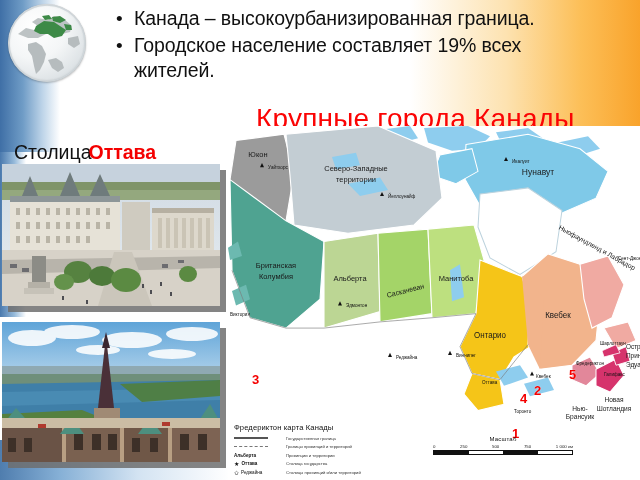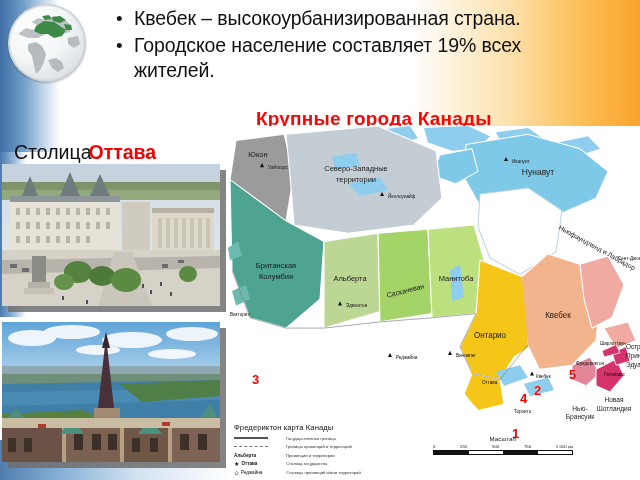--- a/index.html
+++ b/index.html
@@ -45,21 +45,21 @@
   }
   .bullet .dot{position:absolute;left:4px;top:0;font-size:19px;line-height:25px;color:#111;}
 
   
   .capital{position:absolute;left:14px;top:128px;font-size:19.5px;line-height:24px;color:#111;white-space:nowrap;margin-top:12px;}
   .capital .city{color:#f40000;font-weight:bold;margin-left:-3px;}
 
   
   .heading{
     position:absolute;left:256px;top:104px;
-    font-size:19px;font-weight:bold;color:#fb0404;line-height:30px;white-space:nowrap;
+    font-size:28px;font-weight:normal;color:#fb0404;line-height:30px;white-space:nowrap;
     letter-spacing:.2px;
   }
 
   
   .citylist{position:absolute;left:506px;top:142px;width:132px;}
   .cityrow{display:flex;font-size:17px;line-height:21.5px;color:#111;}
   .cityrow .num{width:25px;flex:0 0 25px;}
   .cityrow.hl{color:#fb0404;}
 
   
@@ -114,21 +114,21 @@
         <path d="M34 12 L41 11 L44 15 L37 16 Z"></path>
         <path d="M56 20 L63 21 L64 26 L58 26 Z"></path>
       </g>
       <circle cx="39" cy="39" r="38" fill="none" stroke="#cfd6da" stroke-width="1.4"></circle>
     </svg>
   </div>
 
   <div class="bullets">
     <div class="bullet">
       <span class="dot">•</span>
-      <span>Квебек – высокоурбанизированная страна.</span>
+      <span>Канада – высокоурбанизированная граница.</span>
     </div>
     <div class="bullet">
       <span class="dot">•</span>
       <span> Городское население составляет 19% всех жителей.</span>
     </div>
   </div>
 
   <div class="capital">
     <span>Столица</span><span class="city">Оттава</span>
   </div>

